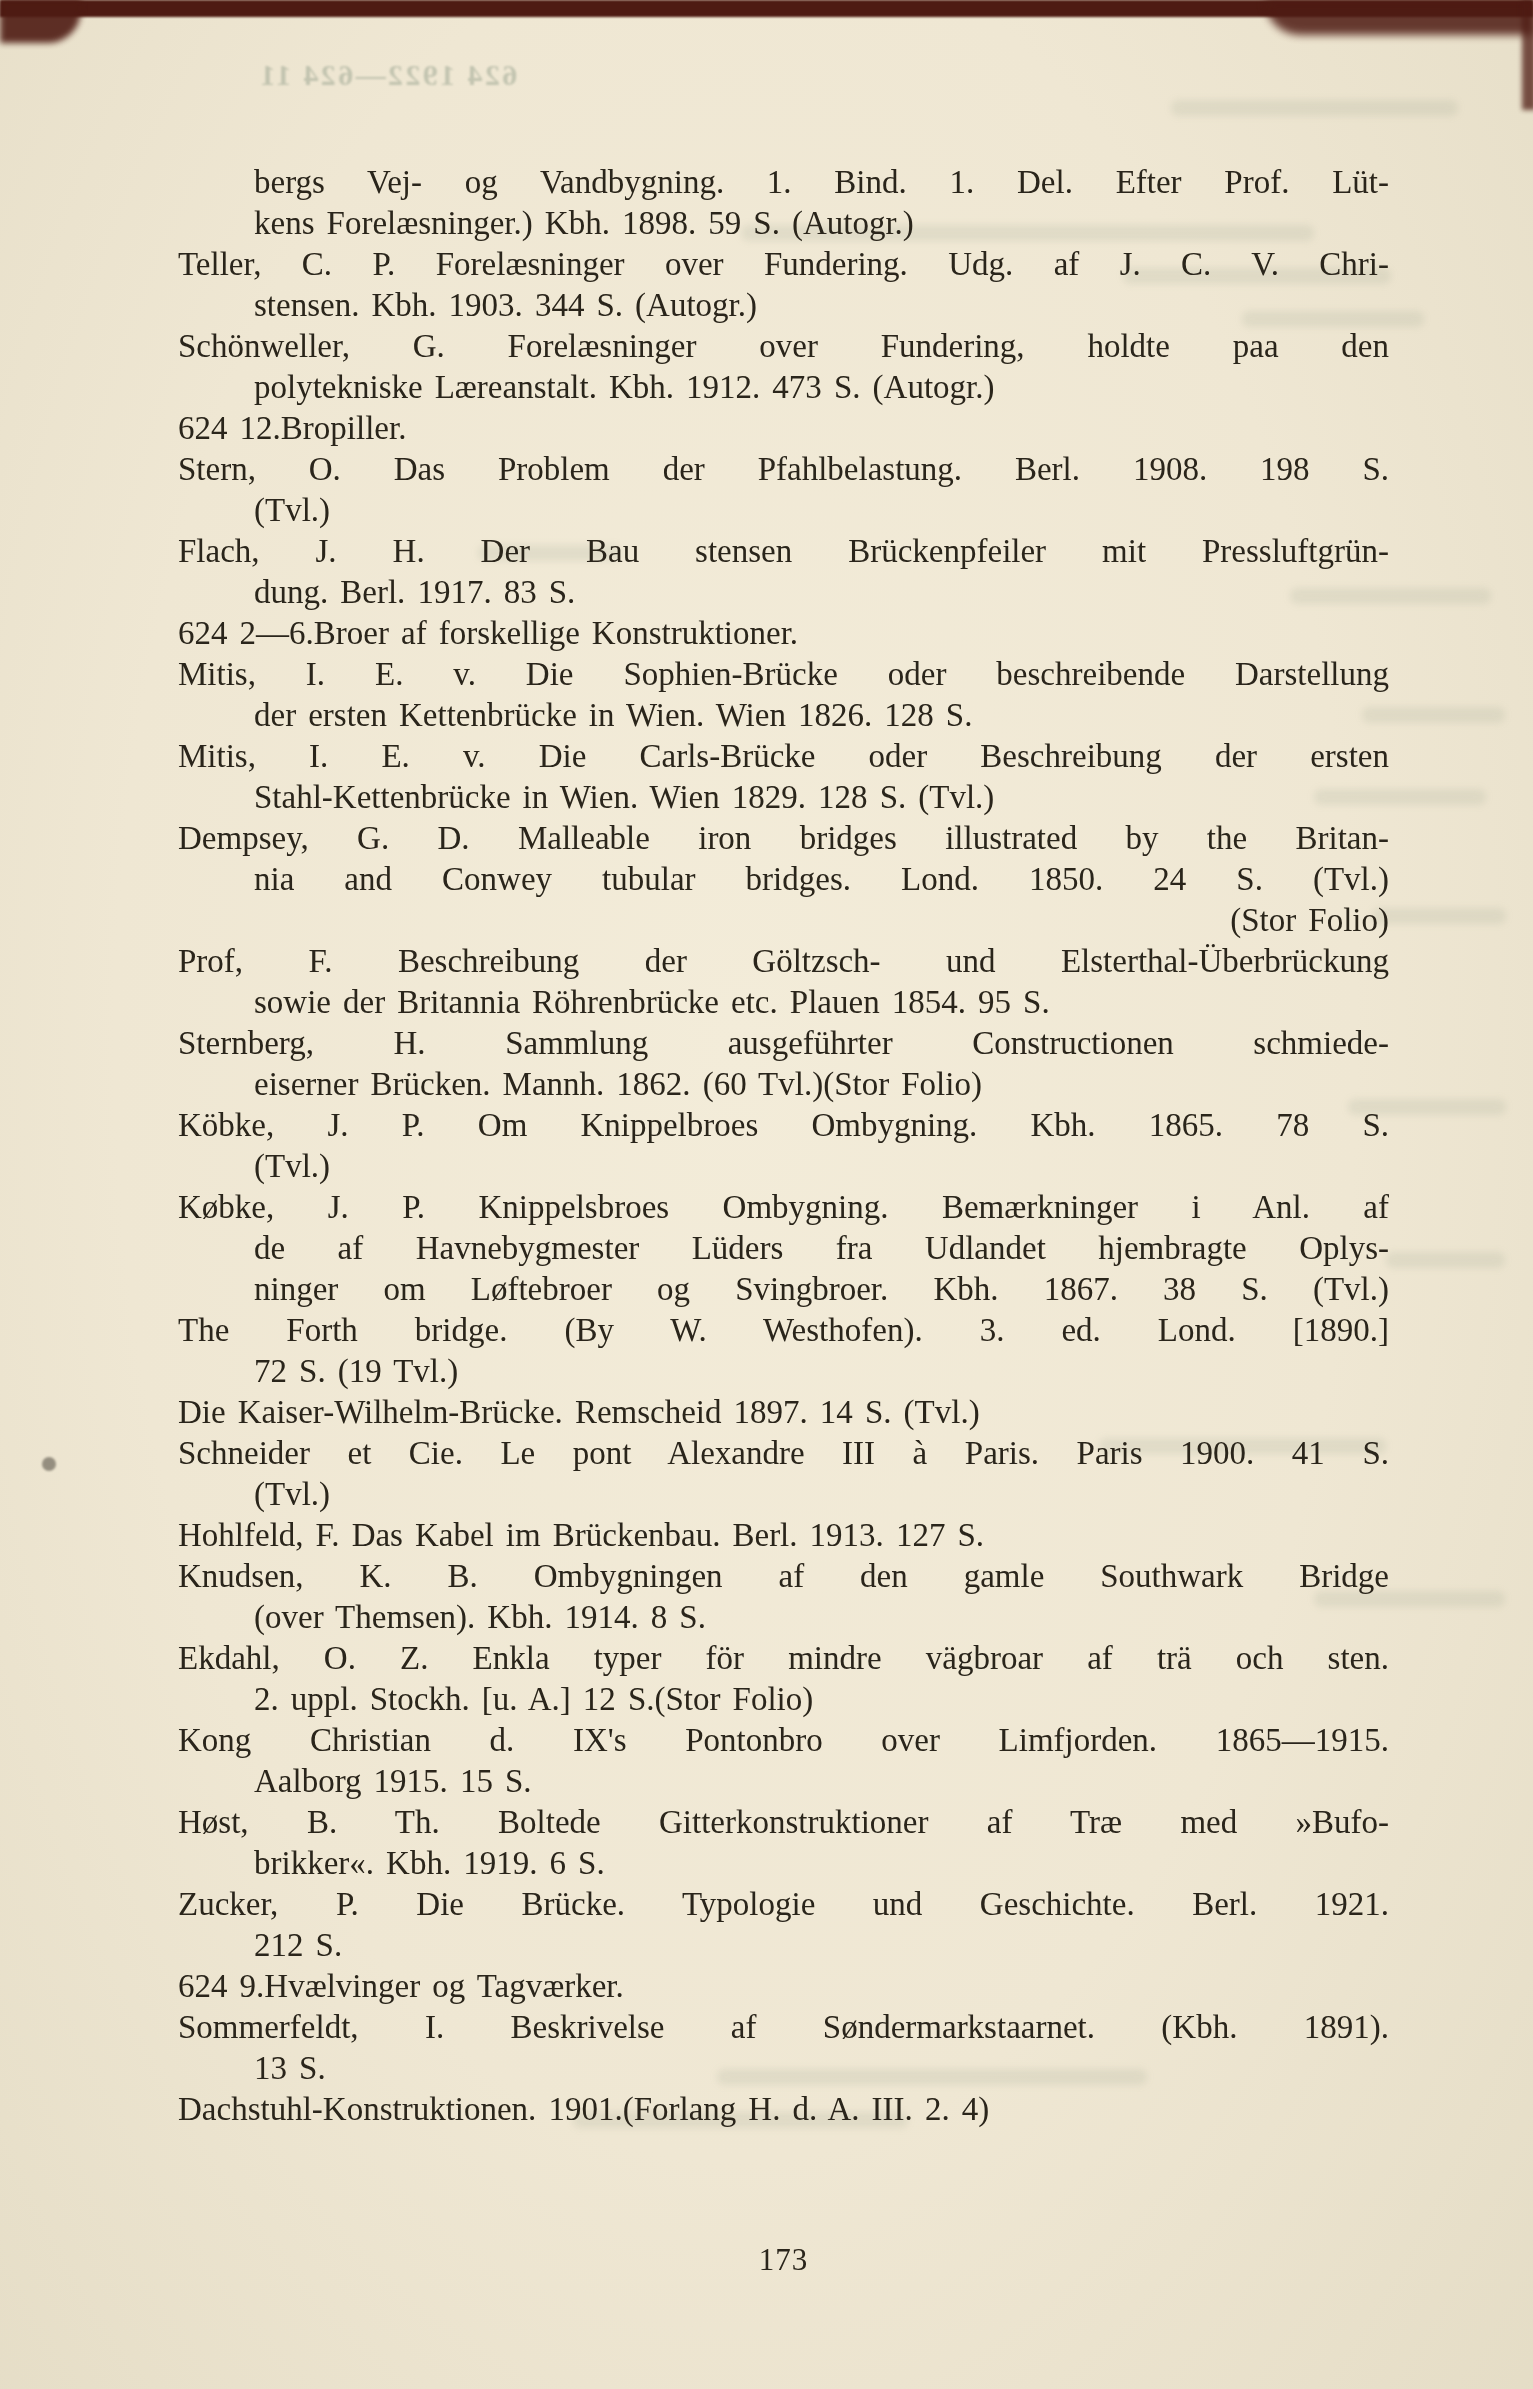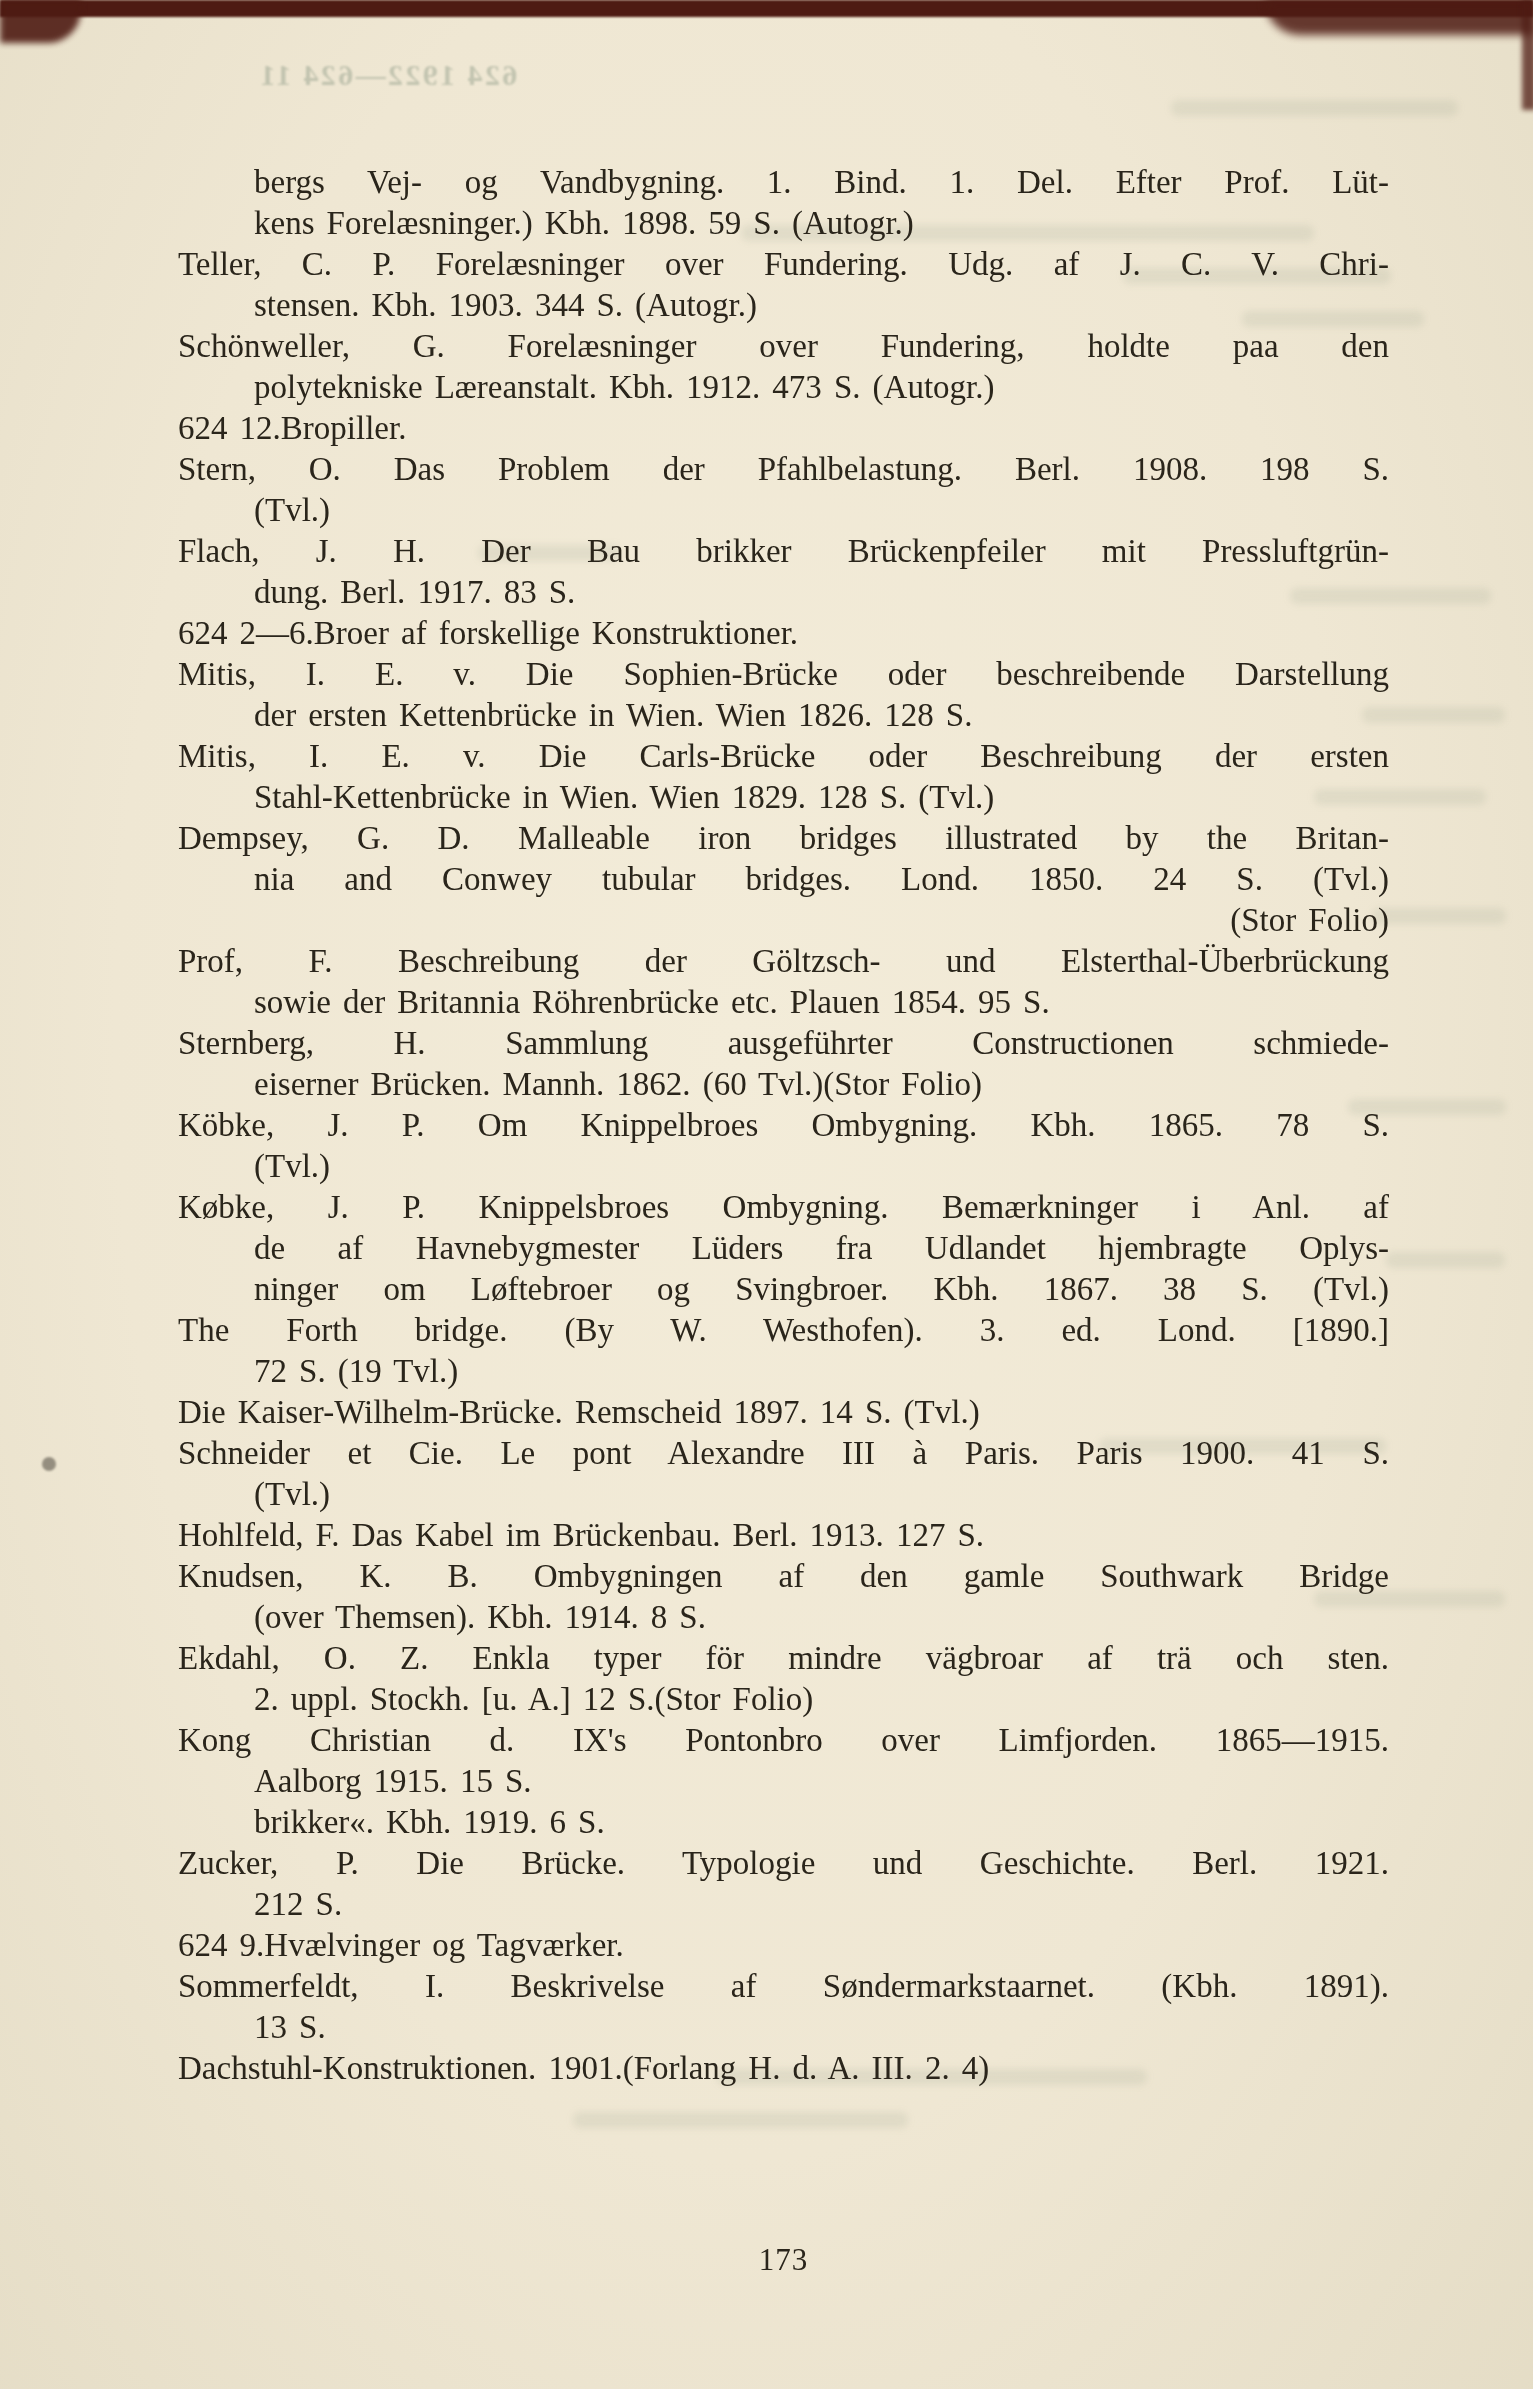--- a/index.html
+++ b/index.html
@@ -93,21 +93,21 @@
     <div class="line cont"><span>polytekniske Læreanstalt. Kbh. 1912. 473 S. (Autogr.)</span></div>
 
     <div class="line split header">
         <b class="l">624 12.</b>
         <b class="r">Bropiller.</b>
       </div>
 
     <div class="line just"><b>Stern, O.</b><span> Das Problem der Pfahlbelastung. Berl. 1908. 198 S.</span></div>
     <div class="line cont"><span>(Tvl.)</span></div>
 
-    <div class="line just"><b>Flach, J. H.</b><span> Der Bau brikker Brückenpfeiler mit Pressluftgrün-</span></div>
+    <div class="line just"><b>Flach, J. H.</b><span> Der Bau stensen Brückenpfeiler mit Pressluftgrün-</span></div>
     <div class="line cont"><span>dung. Berl. 1917. 83 S.</span></div>
 
     <div class="line split header">
         <b class="l">624 2—6.</b>
         <b class="r">Broer af forskellige Konstruktioner.</b>
       </div>
 
     <div class="line just"><b>Mitis, I. E. v.</b><span> Die Sophien-Brücke oder beschreibende Darstellung</span></div>
     <div class="line cont"><span>der ersten Kettenbrücke in Wien. Wien 1826. 128 S.</span></div>
 
@@ -149,20 +149,21 @@
 
     <div class="line just"><b>Ekdahl, O. Z.</b><span> Enkla typer för mindre vägbroar af trä och sten.</span></div>
     <div class="line cont split">
         <span class="l">2. uppl. Stockh. [u. A.] 12 S.</span>
         <span class="r">(Stor Folio)</span>
       </div>
 
     <div class="line just"><span>Kong Christian d. IX's Pontonbro over Limfjorden. 1865—1915.</span></div>
     <div class="line cont"><span>Aalborg 1915. 15 S.</span></div>
 
+    <div class="line just"><b>Høst, B. Th.</b><span> Boltede Gitterkonstruktioner af Træ med »Bufo-</span></div>
     <div class="line cont"><span>brikker«. Kbh. 1919. 6 S.</span></div>
 
     <div class="line just"><b>Zucker, P.</b><span> Die Brücke. Typologie und Geschichte. Berl. 1921.</span></div>
     <div class="line cont"><span>212 S.</span></div>
 
     <div class="line split header">
         <b class="l">624 9.</b>
         <b class="r">Hvælvinger og Tagværker.</b>
       </div>
 

